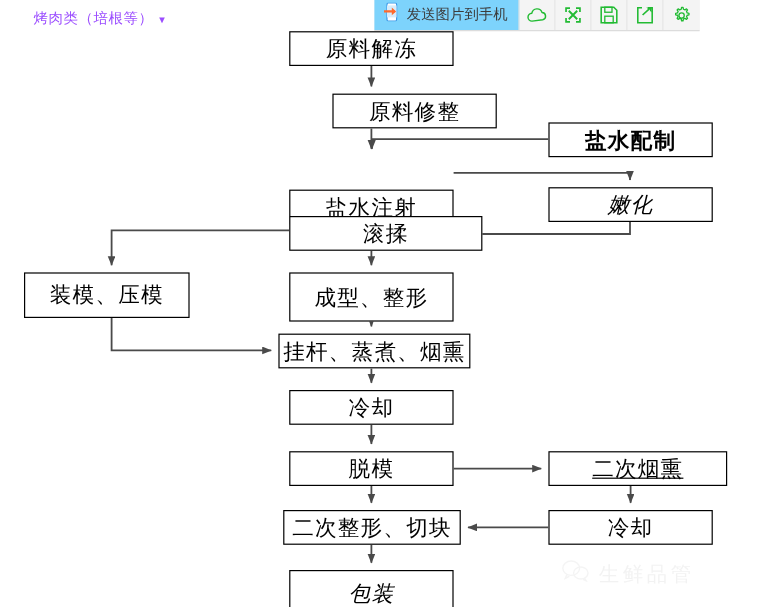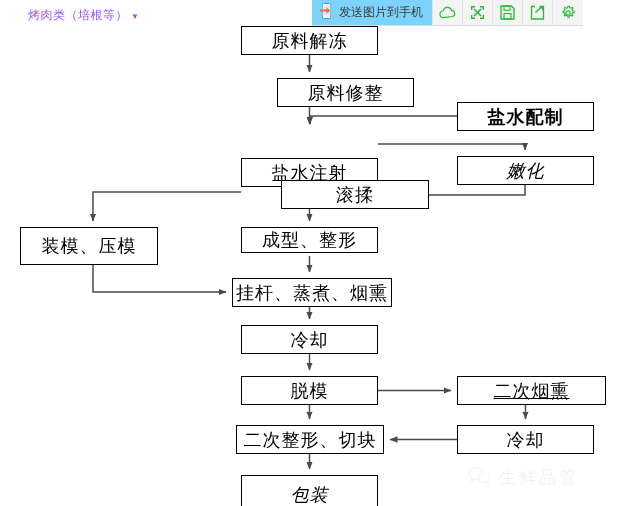--- a/index.html
+++ b/index.html
@@ -222,23 +222,23 @@
 
     <path d="M309.5,454 L309.5,469"></path>
   </g>
 </svg>
 
 <div class="node" style="left:241px;top:26px;width:137px;height:29px;">原料解冻</div>
 <div class="node" style="left:241px;top:78px;width:137px;height:29px;margin-left:36px;">原料修整</div>
 <div class="node" style="left:241px;top:130px;width:137px;height:29px;margin-top:28px;">盐水注射</div>
 <div class="node" style="left:457px;top:102px;width:137px;height:29px;font-weight:bold;">盐水配制</div>
 <div class="node" style="left:457px;top:156px;width:137px;height:29px;font-style:italic;">嫩化</div>
-<div class="node" style="left:241px;top:180px;width:148px;height:29px;margin-left:40px;">滚揉</div>
+<div class="node" style="left:241px;top:180px;width:161px;height:29px;">滚揉</div>
 <div class="node" style="left:20px;top:227px;width:138px;height:38px;">装模、压模</div>
-<div class="node" style="left:241px;top:227px;width:137px;height:26px;">成型、整形</div>
+<div class="node" style="left:241px;top:227px;width:137px;height:41px;">成型、整形</div>
 <div class="node" style="left:232px;top:278px;width:160px;height:29px;">挂杆、蒸煮、烟熏</div>
 <div class="node" style="left:241px;top:325px;width:137px;height:29px;">冷却</div>
 <div class="node" style="left:241px;top:376px;width:137px;height:29px;">脱模</div>
 <div class="node" style="left:457px;top:376px;width:149px;height:29px;text-decoration:underline;">二次烟熏</div>
 <div class="node" style="left:236px;top:425px;width:148px;height:29px;">二次整形、切块</div>
 <div class="node" style="left:457px;top:425px;width:137px;height:29px;">冷却</div>
 <div class="node" style="left:241px;top:475px;width:137px;height:40px;font-style:italic;">包装</div>
 
 <div id="watermark">
   <span>

